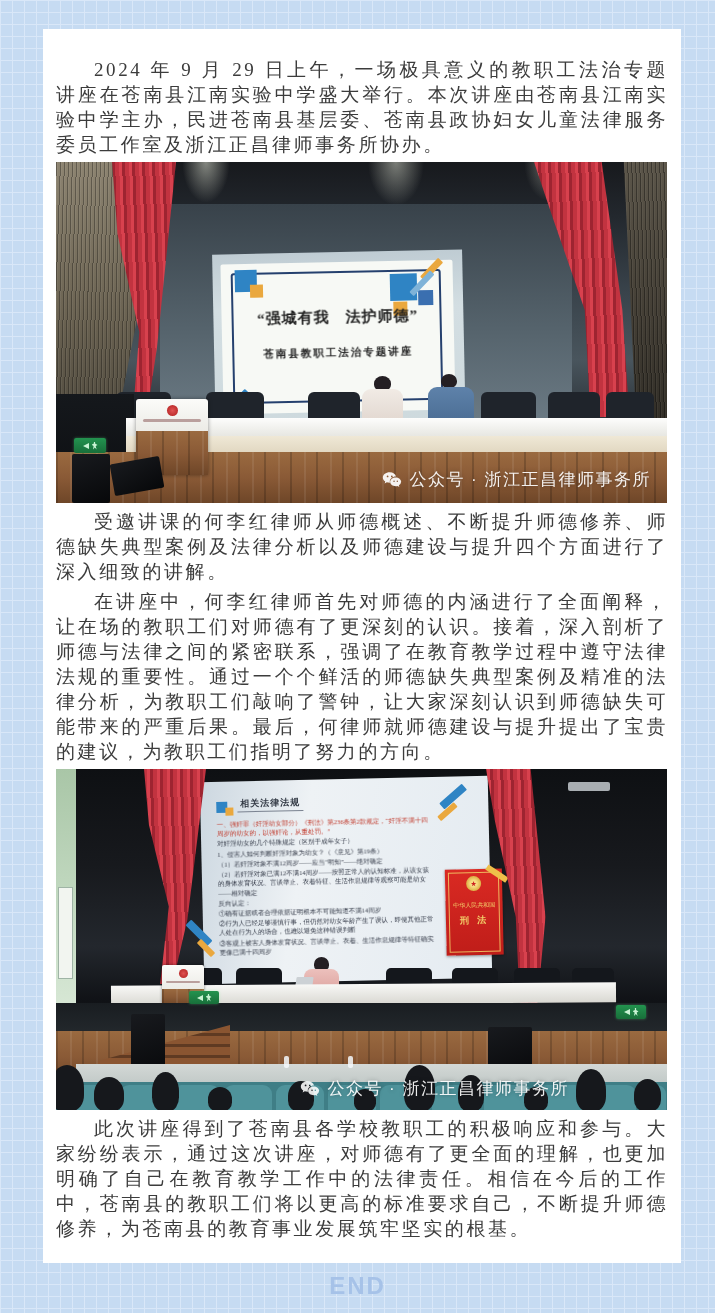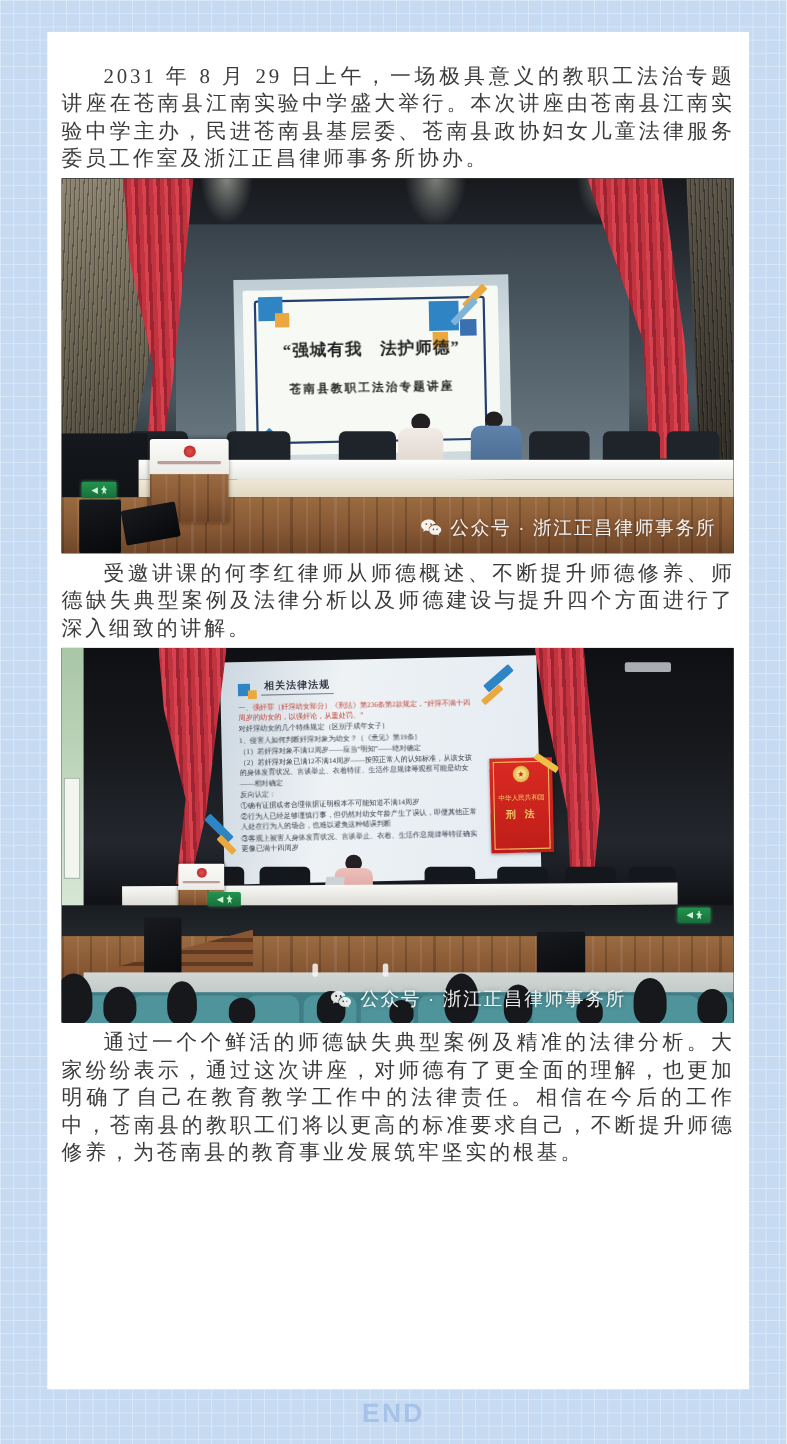--- a/index.html
+++ b/index.html
@@ -123,21 +123,21 @@
     position:absolute;left:0;right:0;top:1272px;text-align:center;
     font-family:"Liberation Sans","DejaVu Sans",sans-serif;
     font-size:24px;font-weight:bold;color:#a6c2e8;letter-spacing:2px;
   }
 </style>
 </head>
 <body>
 
 <div class="card">
 
-  <p class="para">2031 年 8 月 29 日上午，一场极具意义的教职工法治专题讲座在苍南县江南实验中学盛大举行。本次讲座由苍南县江南实验中学主办，民进苍南县基层委、苍南县政协妇女儿童法律服务委员工作室及浙江正昌律师事务所协办。</p>
+  <p class="para">2024 年 9 月 29 日上午，一场极具意义的教职工法治专题讲座在苍南县江南实验中学盛大举行。本次讲座由苍南县江南实验中学主办，民进苍南县基层委、苍南县政协妇女儿童法律服务委员工作室及浙江正昌律师事务所协办。</p>
 
   <div class="photo">
     <div class="abs p1-base"></div>
     <div class="abs p1-lights"></div>
     <div class="abs p1-backwall"></div>
     <div class="abs p1-wall-left slatwall"></div>
     <div class="abs p1-wall-right"></div>
     <div class="abs p1-screen"></div>
     <div class="abs p1-slide">
       <div class="abs p1-frame"></div>
@@ -185,20 +185,21 @@
     <div class="abs watermark" style="right:16px;bottom:12px;">
       <svg width="22" height="22" viewBox="0 0 24 24">
         <path fill="rgba(255,255,255,.92)" fill-rule="evenodd" d="M9.5 3.5C5.3 3.5 2 6.1 2 9.3c0 1.8 1 3.4 2.6 4.4l-.6 2 2.3-1.2c1 .3 2 .5 3.2.5h.3a5.4 5.4 0 0 1-.2-1.5c0-3 2.9-5.4 6.5-5.4h.3c-.6-2.6-3.3-4.6-6.9-4.6zM7.2 7.2a.95.95 0 1 0 0 1.9.95.95 0 0 0 0-1.9zm4.6 0a.95.95 0 1 0 0 1.9.95.95 0 0 0 0-1.9z"></path>
         <path fill="rgba(255,255,255,.92)" fill-rule="evenodd" d="M16 9.2c-3.3 0-6 2.1-6 4.8s2.7 4.8 6 4.8c.7 0 1.4-.1 2-.3l2 1-.5-1.8a4.6 4.6 0 0 0 2.5-3.7c0-2.7-2.7-4.8-6-4.8zm-1.8 3.4a.8.8 0 1 0 0 1.6.8.8 0 0 0 0-1.6zm3.6 0a.8.8 0 1 0 0 1.6.8.8 0 0 0 0-1.6z"></path>
       </svg>
       <span>公众号 · 浙江正昌律师事务所</span>
     </div>
   </div>
 
   <p class="para">受邀讲课的何李红律师从师德概述、不断提升师德修养、师德缺失典型案例及法律分析以及师德建设与提升四个方面进行了深入细致的讲解。</p>
+  <p class="para">在讲座中，何李红律师首先对师德的内涵进行了全面阐释，让在场的教职工们对师德有了更深刻的认识。接着，深入剖析了师德与法律之间的紧密联系，强调了在教育教学过程中遵守法律法规的重要性。通过一个个鲜活的师德缺失典型案例及精准的法律分析，为教职工们敲响了警钟，让大家深刻认识到师德缺失可能带来的严重后果。最后，何律师就师德建设与提升提出了宝贵的建议，为教职工们指明了努力的方向。</p>
 
   <div class="photo">
     <div class="abs p2-base"></div>
     <div class="abs p2-green"></div>
     <div class="abs p2-door"></div>
     <div class="abs p2-screen">
       <div class="abs p2-headrow">
         <span class="hsq-b"></span>
         <span class="hsq-y"></span>
         <span class="p2-header">相关法律法规</span>
@@ -288,17 +289,17 @@
     <div class="head2" style="left:578px;top:310px;width:27px;height:32px;"></div>
     <div class="abs watermark" style="right:98px;bottom:10px;">
       <svg width="22" height="22" viewBox="0 0 24 24">
         <path fill="rgba(255,255,255,.88)" fill-rule="evenodd" d="M9.5 3.5C5.3 3.5 2 6.1 2 9.3c0 1.8 1 3.4 2.6 4.4l-.6 2 2.3-1.2c1 .3 2 .5 3.2.5h.3a5.4 5.4 0 0 1-.2-1.5c0-3 2.9-5.4 6.5-5.4h.3c-.6-2.6-3.3-4.6-6.9-4.6zM7.2 7.2a.95.95 0 1 0 0 1.9.95.95 0 0 0 0-1.9zm4.6 0a.95.95 0 1 0 0 1.9.95.95 0 0 0 0-1.9z"></path>
         <path fill="rgba(255,255,255,.88)" fill-rule="evenodd" d="M16 9.2c-3.3 0-6 2.1-6 4.8s2.7 4.8 6 4.8c.7 0 1.4-.1 2-.3l2 1-.5-1.8a4.6 4.6 0 0 0 2.5-3.7c0-2.7-2.7-4.8-6-4.8zm-1.8 3.4a.8.8 0 1 0 0 1.6.8.8 0 0 0 0-1.6zm3.6 0a.8.8 0 1 0 0 1.6.8.8 0 0 0 0-1.6z"></path>
       </svg>
       <span>公众号 · 浙江正昌律师事务所</span>
     </div>
   </div>
 
-  <p class="para">通过一个个鲜活的师德缺失典型案例及精准的法律分析。大家纷纷表示，通过这次讲座，对师德有了更全面的理解，也更加明确了自己在教育教学工作中的法律责任。相信在今后的工作中，苍南县的教职工们将以更高的标准要求自己，不断提升师德修养，为苍南县的教育事业发展筑牢坚实的根基。</p>
+  <p class="para">此次讲座得到了苍南县各学校教职工的积极响应和参与。大家纷纷表示，通过这次讲座，对师德有了更全面的理解，也更加明确了自己在教育教学工作中的法律责任。相信在今后的工作中，苍南县的教职工们将以更高的标准要求自己，不断提升师德修养，为苍南县的教育事业发展筑牢坚实的根基。</p>
 
 </div>
 
 <div class="end">END</div>
 
 </body></html>

